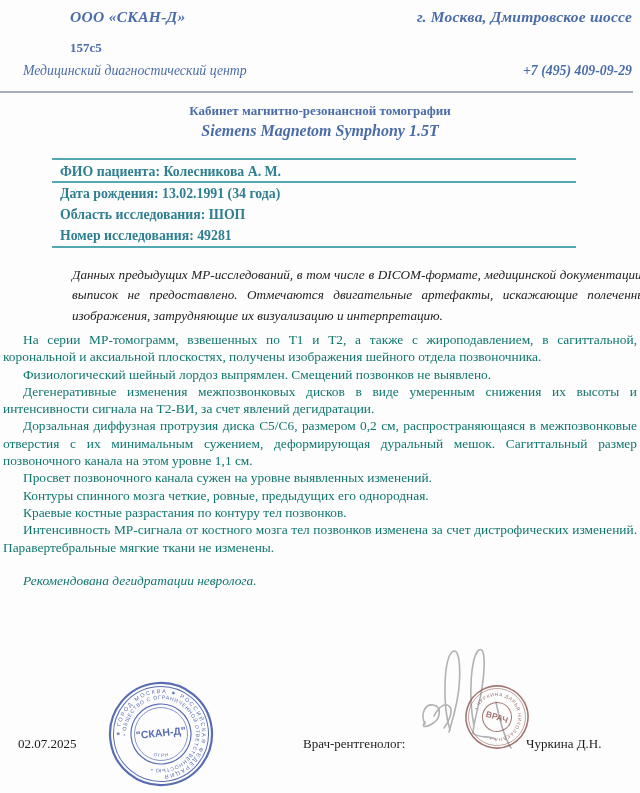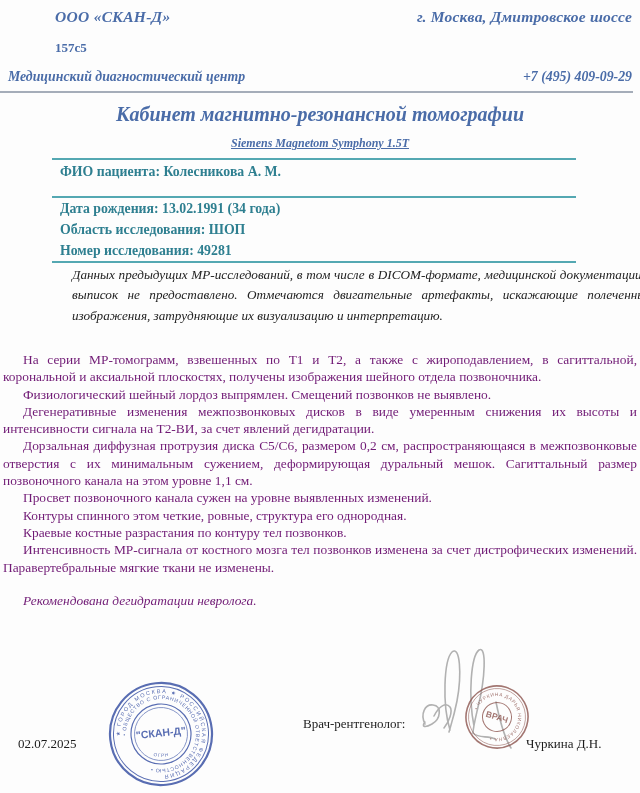--- a/index.html
+++ b/index.html
@@ -2,50 +2,50 @@
 <html><head>
 <meta charset="utf-8">
 <style>
   html,body{margin:0;padding:0;background:#ffffff;}
   .page{
     position:relative;width:640px;height:793px;background:#fdfdfd;
     font-family:"Liberation Serif","DejaVu Serif",serif;color:#1c1c1c;
     overflow:hidden;
   }
   
-  .letterhead{position:absolute;top:8px;left:8px;right:8px;color:#4a6ca8;}
+  .letterhead{position:absolute;top:8px;left:23px;right:8px;color:#4a6ca8;}
   .lh-row{display:flex;justify-content:space-between;align-items:baseline;}
   .lh-org{font-weight:bold;font-style:italic;font-size:15.5px;padding-left:47px;letter-spacing:.3px;}
   .lh-addr{font-weight:bold;font-style:italic;font-size:15.5px;letter-spacing:.2px;}
   .lh-addr2{font-weight:bold;font-size:13px;padding-left:47px;margin-top:14px;}
-  .lh-sub{font-weight:bold;font-style:italic;font-size:13.8px;margin-top:13px;}
+  .lh-sub{font-weight:normal;font-style:italic;font-size:13.8px;margin-top:7px;}
   .lh-phone{font-weight:bold;font-style:italic;font-size:13.8px;margin-left:22px;}
   .divider{position:absolute;top:91px;left:0;width:633px;height:2px;background:#a5adb9;}
   
   .doc-title{position:absolute;top:103px;left:0;width:640px;text-align:center;color:#4a6ca8;}
-  .doc-title .t1{font-weight:bold;font-style:italic;font-size:20px;}
-  .doc-title .t2{font-weight:bold;font-style:italic;font-size:12px;margin-top:10px;text-decoration:underline;}
+  .doc-title .t1{font-weight:bold;font-size:13px;}
+  .doc-title .t2{font-weight:bold;font-style:italic;font-size:16px;margin-top:3px;}
   
   .patient{position:absolute;top:158px;left:52px;width:524px;
     border-top:2px solid #54a8b2;border-bottom:2px solid #54a8b2;
     color:#2e7f90;font-weight:bold;font-size:13.8px;}
   .patient .row{padding:3px 0 2px 8px;line-height:16px;}
-  .patient .row.first{border-bottom:2px solid #54a8b2;padding-top:4px;padding-bottom:16px;}
+  .patient .row.first{border-bottom:2px solid #54a8b2;padding-top:4px;padding-bottom:1px;}
   
   .disclaimer{position:absolute;top:265px;left:30px;width:580px;
     font-style:italic;font-size:13.2px;line-height:20.3px;text-align:justify;color:#222;margin-left:42px;}
   
   .report{position:absolute;top:331px;left:3px;width:634px;
-    font-size:13.4px;line-height:17.3px;text-align:justify;color:#701a75;margin-top:20px;}
+    font-size:13.4px;line-height:17.3px;text-align:justify;color:#0f766e;}
   .report p{margin:0;text-indent:20px;}
   .report p.conclusion{margin-top:17px;}
   .report p.recommendation{margin-top:16px;font-style:italic;text-align:left;}
   
   .footer-date{position:absolute;left:18px;top:736px;font-size:13px;}
-  .footer-label{position:absolute;left:303px;top:716px;font-size:13px;}
+  .footer-label{position:absolute;left:303px;top:736px;font-size:13px;}
   .footer-name{position:absolute;left:526px;top:736px;font-size:13px;}
   .clinic-stamp{position:absolute;left:106px;top:679px;width:110px;height:110px;
     transform:rotate(-6deg);opacity:.85;}
   .signature{position:absolute;left:416px;top:644px;width:108px;height:106px;opacity:.9;}
   .doctor-stamp{position:absolute;left:463px;top:683px;width:68px;height:68px;
     transform:rotate(17deg);opacity:.8;}
 </style>
 </head>
 <body>
 
@@ -78,21 +78,21 @@
   </div>
 
   <div class="disclaimer">Данных предыдущих МР-исследований, в том числе в DICOM-формате, медицинской документации и выписок не предоставлено. Отмечаются двигательные артефакты, искажающие полеченные изображения, затрудняющие их визуализацию и интерпретацию.</div>
 
   <div class="report">
     <p>На серии МР-томограмм, взвешенных по Т1 и Т2, а также с жироподавлением, в сагиттальной, корональной и аксиальной плоскостях, получены изображения шейного отдела позвоночника.</p>
     <p>Физиологический шейный лордоз выпрямлен. Смещений позвонков не выявлено.</p>
     <p>Дегенеративные изменения межпозвонковых дисков в виде умеренным снижения их высоты и интенсивности сигнала на Т2-ВИ, за счет явлений дегидратации.</p>
     <p>Дорзальная диффузная протрузия диска С5/С6, размером 0,2 см, распространяющаяся в межпозвонковые отверстия с их минимальным сужением, деформирующая дуральный мешок. Сагиттальный размер позвоночного канала на этом уровне 1,1 см.</p>
     <p>Просвет позвоночного канала сужен на уровне выявленных изменений.</p>
-    <p>Контуры спинного этом четкие, ровные, структура его однородная.</p>
+    <p>Контуры спинного мозга четкие, ровные, предыдущих его однородная.</p>
     <p>Краевые костные разрастания по контуру тел позвонков.</p>
     <p>Интенсивность МР-сигнала от костного мозга тел позвонков изменена за счет дистрофических изменений. Паравертебральные мягкие ткани не изменены.</p>
     <p class="recommendation">Рекомендована дегидратации невролога.</p>
   </div>
 
   <div class="footer-date">02.07.2025</div>
   <div class="footer-label">Врач-рентгенолог:</div>
   <div class="footer-name">Чуркина Д.Н.</div>
 
   <svg class="clinic-stamp" viewBox="0 0 110 110" xmlns="http://www.w3.org/2000/svg">

